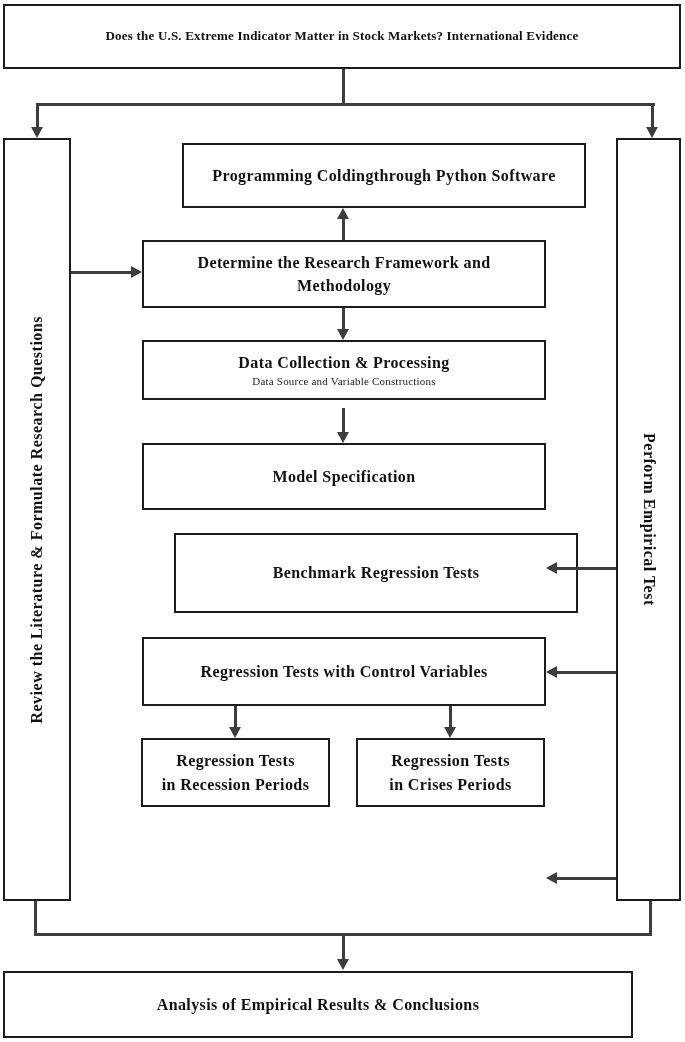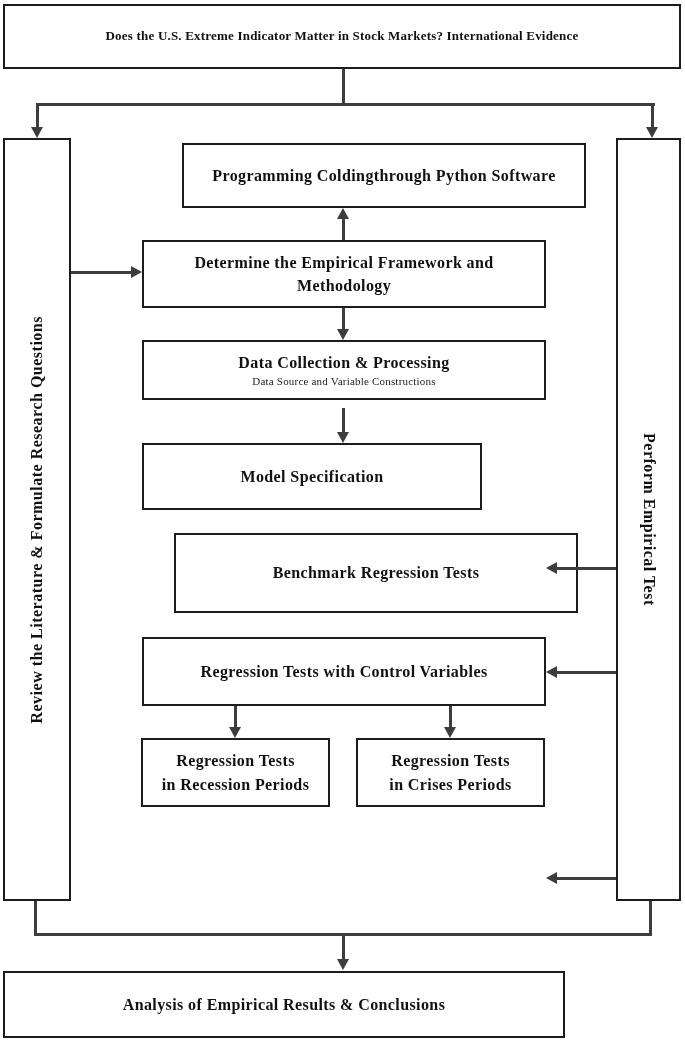--- a/index.html
+++ b/index.html
@@ -100,29 +100,29 @@
 
   <div class="box" style="left:616px; top:138px; width:65px; height:763px;">
     <div class="vtext-down">Perform Empirical Test</div>
   </div>
 
   <div class="box" style="left:142px; top:143px; width:404px; height:65px;margin-left:40px;">
     <div class="lbl">Programming Coldingthrough Python Software</div>
   </div>
 
   <div class="box" style="left:142px; top:240px; width:404px; height:68px;">
-    <div class="lbl">Determine the Empirical Framework and Methodology</div>
+    <div class="lbl">Determine the Research Framework and Methodology</div>
   </div>
 
   <div class="box" style="left:142px; top:340px; width:404px; height:60px;">
     <div class="lbl">Data Collection &amp; Processing</div>
     <div class="sub">Data Source and Variable Constructions</div>
   </div>
 
-  <div class="box" style="left:142px; top:443px; width:340px; height:67px;">
+  <div class="box" style="left:142px; top:443px; width:404px; height:67px;">
     <div class="lbl">Model Specification</div>
   </div>
 
   <div class="box" style="left:142px; top:533px; width:404px; height:80px;margin-left:32px;">
     <div class="lbl">Benchmark Regression Tests</div>
   </div>
 
   <div class="box" style="left:142px; top:637px; width:404px; height:69px;">
     <div class="lbl">Regression Tests with Control Variables</div>
   </div>
@@ -163,17 +163,17 @@
   <div class="arrhead arr-down" style="left:229px; top:727px;"></div>
   <div class="v-line" style="left:449px; top:706px; height:22px;"></div>
   <div class="arrhead arr-down" style="left:444px; top:727px;"></div>
 
   <div class="v-line" style="left:34px; top:901px; height:35px;"></div>
   <div class="v-line" style="left:649px; top:901px; height:35px;"></div>
   <div class="h-line" style="left:34px; top:933px; width:618px;"></div>
   <div class="v-line" style="left:342px; top:933px; height:27px;"></div>
   <div class="arrhead arr-down" style="left:337px; top:959px;"></div>
 
-  <div class="box" style="left:3px; top:971px; width:562px; height:67px;">
+  <div class="box" style="left:3px; top:971px; width:630px; height:67px;">
     <div class="lbl">Analysis of Empirical Results &amp; Conclusions</div>
   </div>
 
 </div>
 
 </body></html>

